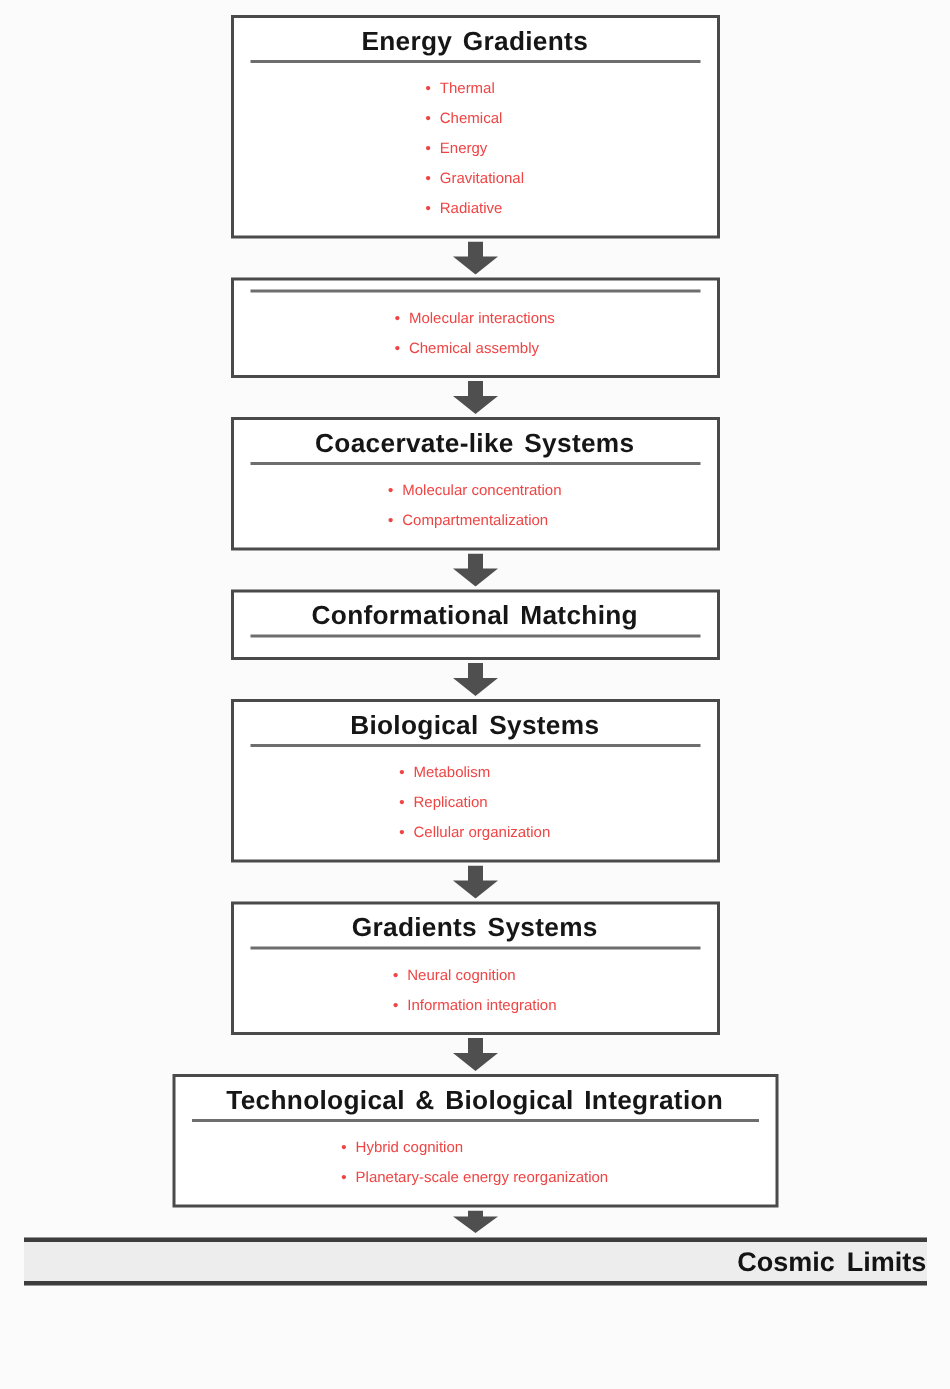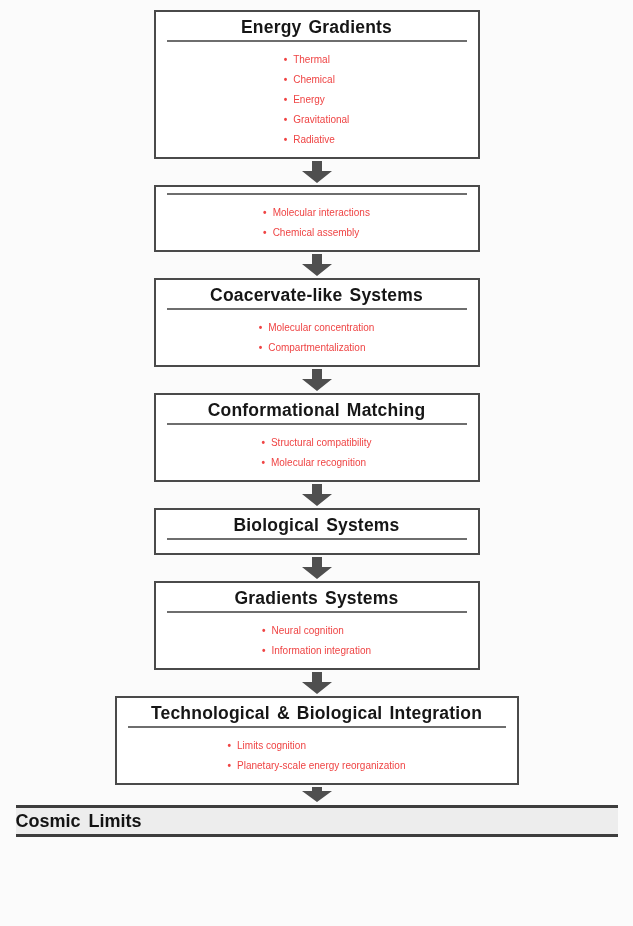--- a/index.html
+++ b/index.html
@@ -66,21 +66,21 @@
     flex: 0 0 auto;
     margin: 2px 0;
     display: block;
   }
   .terminal-bar {
     width: 602px;
     box-sizing: border-box;
     background: #ededed;
     border-top: 3px solid #3d3d3d;
     border-bottom: 3px solid #3d3d3d;
-    text-align: left;
+    text-align: right;
     padding: 2px 0;
     margin-top: 1px;
   }
   .bar-title {
     font-size: 18px;
     font-weight: bold;
     line-height: 22px;
     color: #141414;
     word-spacing: 3px;
   }
@@ -133,35 +133,36 @@
     </div>
   </div>
 
   <svg class="arrow" width="30" height="22" viewBox="0 0 30 22" aria-hidden="true">
     <path d="M10 0 H20 V10 H30 L15 22 L0 10 H10 Z" fill="#4f4f4f"></path>
   </svg>
 
   <div class="box">
     <div class="box-title">Conformational Matching</div>
     <div class="title-rule"></div>
-    <div class="bullets-wrap">
-      <ul class="bullets">
-        <li>Structural compatibility</li>
-        <li>Molecular recognition</li>
-      </ul>
-    </div>
   </div>
 
   <svg class="arrow" width="30" height="22" viewBox="0 0 30 22" aria-hidden="true">
     <path d="M10 0 H20 V10 H30 L15 22 L0 10 H10 Z" fill="#4f4f4f"></path>
   </svg>
 
   <div class="box">
     <div class="box-title">Biological Systems</div>
     <div class="title-rule"></div>
+    <div class="bullets-wrap">
+      <ul class="bullets">
+        <li>Metabolism</li>
+        <li>Replication</li>
+        <li>Cellular organization</li>
+      </ul>
+    </div>
   </div>
 
   <svg class="arrow" width="30" height="22" viewBox="0 0 30 22" aria-hidden="true">
     <path d="M10 0 H20 V10 H30 L15 22 L0 10 H10 Z" fill="#4f4f4f"></path>
   </svg>
 
   <div class="box">
     <div class="box-title">Gradients Systems</div>
     <div class="title-rule"></div>
     <div class="bullets-wrap">
@@ -174,21 +175,21 @@
 
   <svg class="arrow" width="30" height="22" viewBox="0 0 30 22" aria-hidden="true">
     <path d="M10 0 H20 V10 H30 L15 22 L0 10 H10 Z" fill="#4f4f4f"></path>
   </svg>
 
   <div class="box wide">
     <div class="box-title">Technological &amp; Biological Integration</div>
     <div class="title-rule"></div>
     <div class="bullets-wrap">
       <ul class="bullets">
-        <li>Limits cognition</li>
+        <li>Hybrid cognition</li>
         <li>Planetary-scale energy reorganization</li>
       </ul>
     </div>
   </div>
 
   <svg class="arrow" width="30" height="15" viewBox="0 0 30 15" aria-hidden="true">
     <path d="M10 0 H20 V4 H30 L15 15 L0 4 H10 Z" fill="#4f4f4f"></path>
   </svg>
 
   <div class="terminal-bar">

